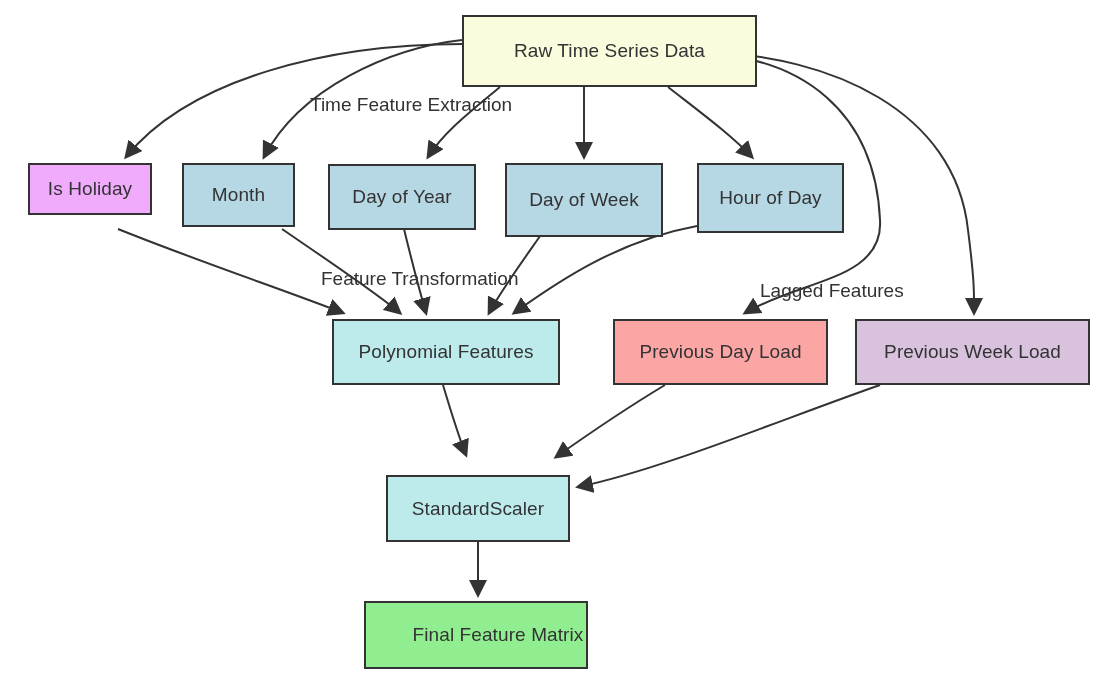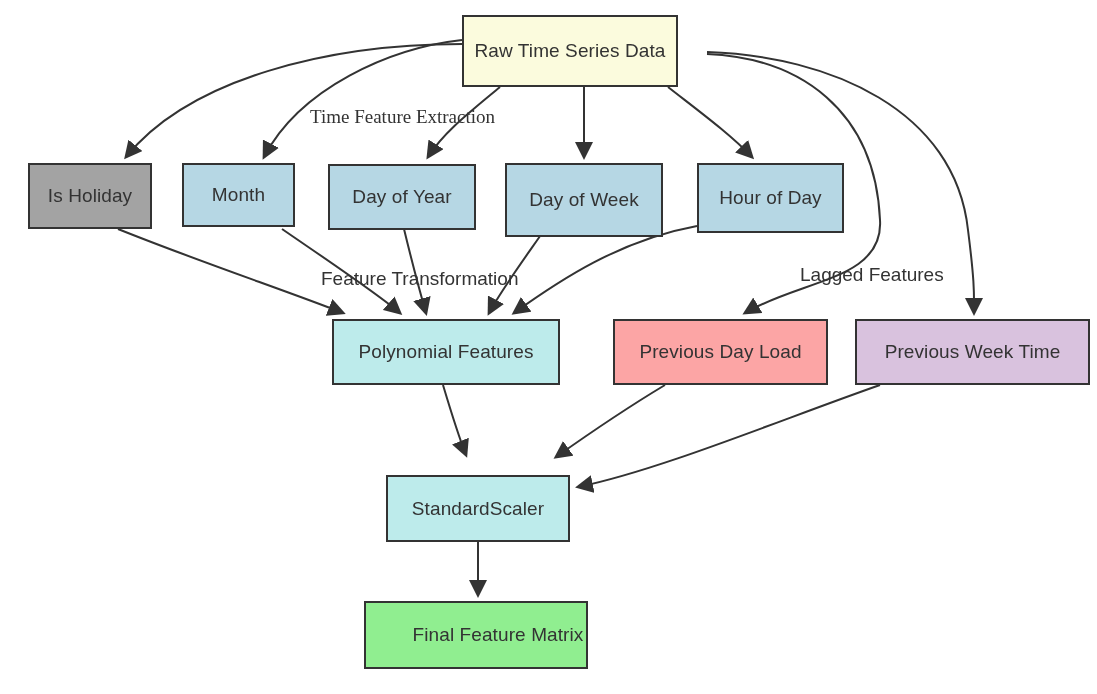--- a/index.html
+++ b/index.html
@@ -79,24 +79,24 @@
         <path class="edge-path" d="M 545,229 C 522,262 500,292 489,313" marker-end="url(#arrow)" stroke="#333333"></path>
         <path class="edge-path" d="M 697,226 C 620,240 560,280 514,313" marker-end="url(#arrow)" stroke="#333333"></path>
         <path class="edge-path" d="M 443,385 C 452,415 460,440 466,455" marker-end="url(#arrow)" stroke="#333333"></path>
         <path class="edge-path" d="M 665,385 C 620,412 580,440 556,457" marker-end="url(#arrow)" stroke="#333333"></path>
         <path class="edge-path" d="M 880,385 C 780,420 660,470 578,487" marker-end="url(#arrow)" stroke="#333333"></path>
         <path class="edge-path" d="M 478,528 L 478,595" marker-end="url(#arrow)" stroke="#333333"></path>
       </g>
   </svg>
 
   <div id="nodes-group">
-      <div class="node" style="left: 462px; top: 15px; width: 216px; height: 72px; background: rgb(251, 251, 221); border-color: rgb(51, 51, 51); color: rgb(51, 51, 51);">
+      <div class="node" style="left: 462px; top: 15px; width: 295px; height: 72px; background: rgb(251, 251, 221); border-color: rgb(51, 51, 51); color: rgb(51, 51, 51);">
         <span>Raw Time Series Data</span>
       </div>
-      <div class="node" style="left: 28px; top: 163px; width: 124px; height: 66px; background: #a3a3a3; border-color: rgb(51, 51, 51); color: rgb(51, 51, 51);">
+      <div class="node" style="left: 28px; top: 163px; width: 124px; height: 52px; background: #f0abfc; border-color: rgb(51, 51, 51); color: rgb(51, 51, 51);">
         <span>Is Holiday</span>
       </div>
       <div class="node" style="left: 182px; top: 163px; width: 113px; height: 64px; background: rgb(182, 215, 228); border-color: rgb(51, 51, 51); color: rgb(51, 51, 51);">
         <span>Month</span>
       </div>
       <div class="node" style="left: 328px; top: 164px; width: 148px; height: 66px; background: rgb(182, 215, 228); border-color: rgb(51, 51, 51); color: rgb(51, 51, 51);">
         <span>Day of Year</span>
       </div>
       <div class="node" style="left: 505px; top: 163px; width: 158px; height: 74px; background: rgb(182, 215, 228); border-color: rgb(51, 51, 51); color: rgb(51, 51, 51);">
         <span>Day of Week</span>
@@ -104,28 +104,28 @@
       <div class="node" style="left: 697px; top: 163px; width: 147px; height: 70px; background: rgb(182, 215, 228); border-color: rgb(51, 51, 51); color: rgb(51, 51, 51);">
         <span>Hour of Day</span>
       </div>
       <div class="node" style="left: 332px; top: 319px; width: 228px; height: 66px; background: rgb(189, 235, 235); border-color: rgb(51, 51, 51); color: rgb(51, 51, 51); text-align: center;">
         <span>Polynomial Features</span>
       </div>
       <div class="node" style="left: 613px; top: 319px; width: 215px; height: 66px; background: #fca5a5; border-color: rgb(51, 51, 51); color: rgb(51, 51, 51);">
         <span>Previous Day Load</span>
       </div>
       <div class="node" style="left: 855px; top: 319px; width: 235px; height: 66px; background: rgb(217, 194, 222); border-color: rgb(51, 51, 51); color: rgb(51, 51, 51);">
-        <span>Previous Week Time</span>
+        <span>Previous Week Load</span>
       </div>
       <div class="node" style="left: 386px; top: 461px; width: 184px; height: 67px; background: rgb(189, 235, 235); border-color: rgb(51, 51, 51); color: rgb(51, 51, 51); margin-top: 14px;">
         <span>StandardScaler</span>
       </div>
       <div class="node" style="left: 364px; top: 601px; width: 224px; height: 68px; background: rgb(144, 238, 144); border-color: rgb(51, 51, 51); color: rgb(51, 51, 51); padding-left: 44px;">
         <span>Final Feature Matrix</span>
       </div>
     </div>
   <div id="labels-group">
-      <div class="edge-label" style="left: 310px; top: 106px; color: rgb(51, 51, 51); font-family: Liberation Serif, serif;">Time Feature Extraction</div>
+      <div class="edge-label" style="left: 310px; top: 94px; color: rgb(51, 51, 51);">Time Feature Extraction</div>
       <div class="edge-label" style="left: 321px; top: 268px; color: rgb(51, 51, 51);">Feature Transformation</div>
-      <div class="edge-label" style="left: 760px; top: 264px; color: rgb(51, 51, 51); margin-left: 40px;">Lagged Features</div>
+      <div class="edge-label" style="left: 760px; top: 280px; color: rgb(51, 51, 51);">Lagged Features</div>
     </div>
 
 </div>
 
 </body></html>

